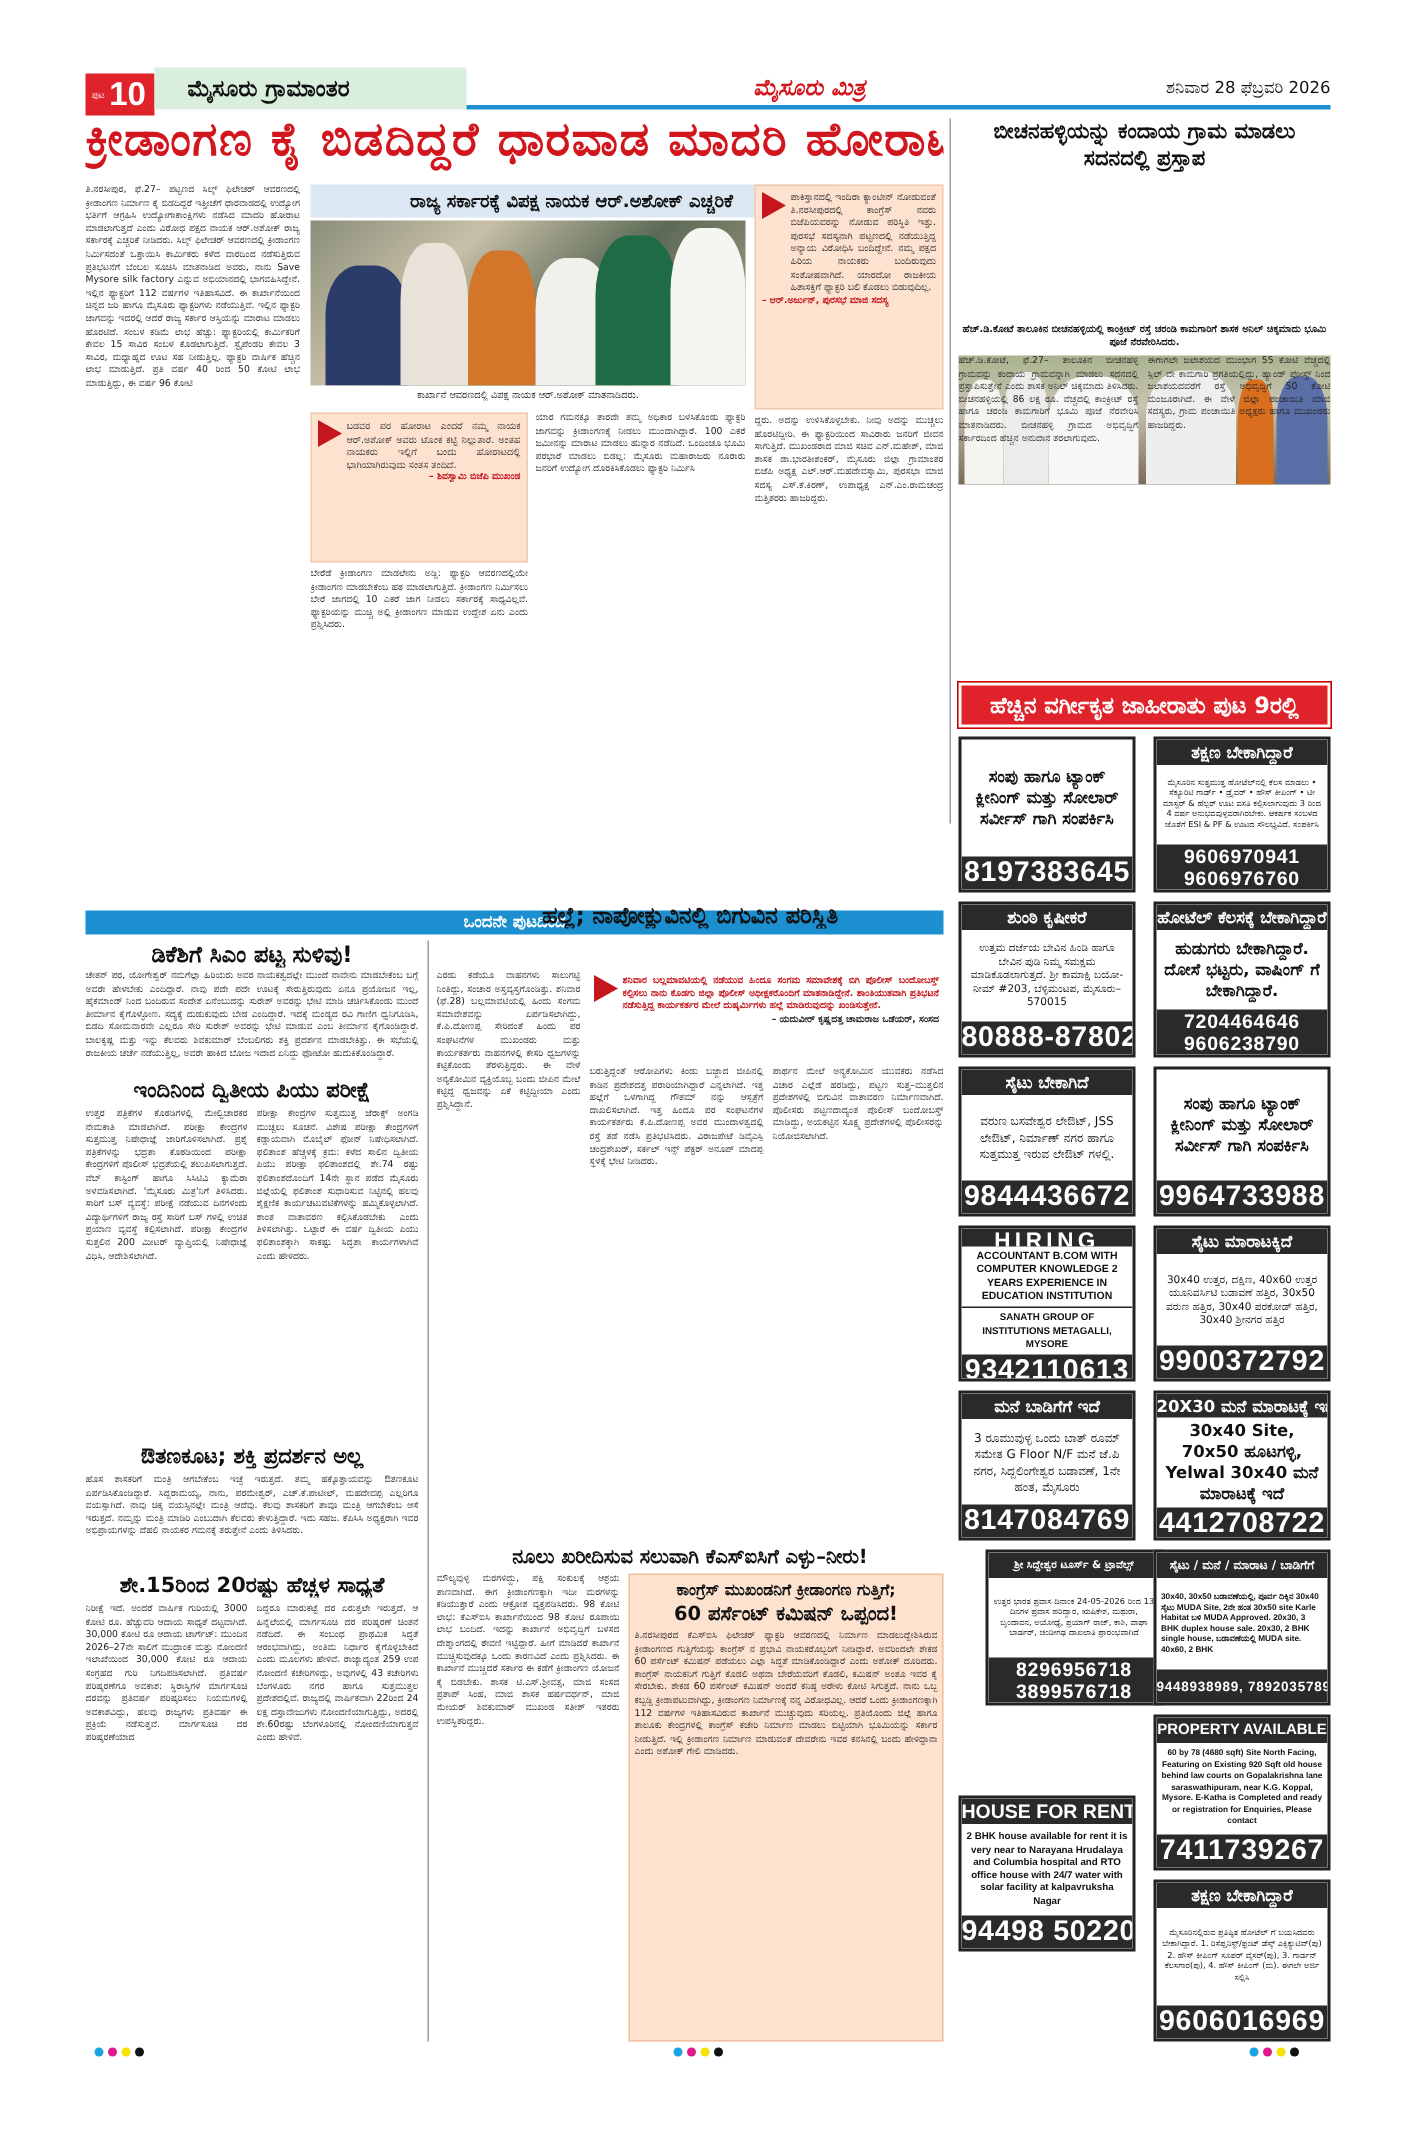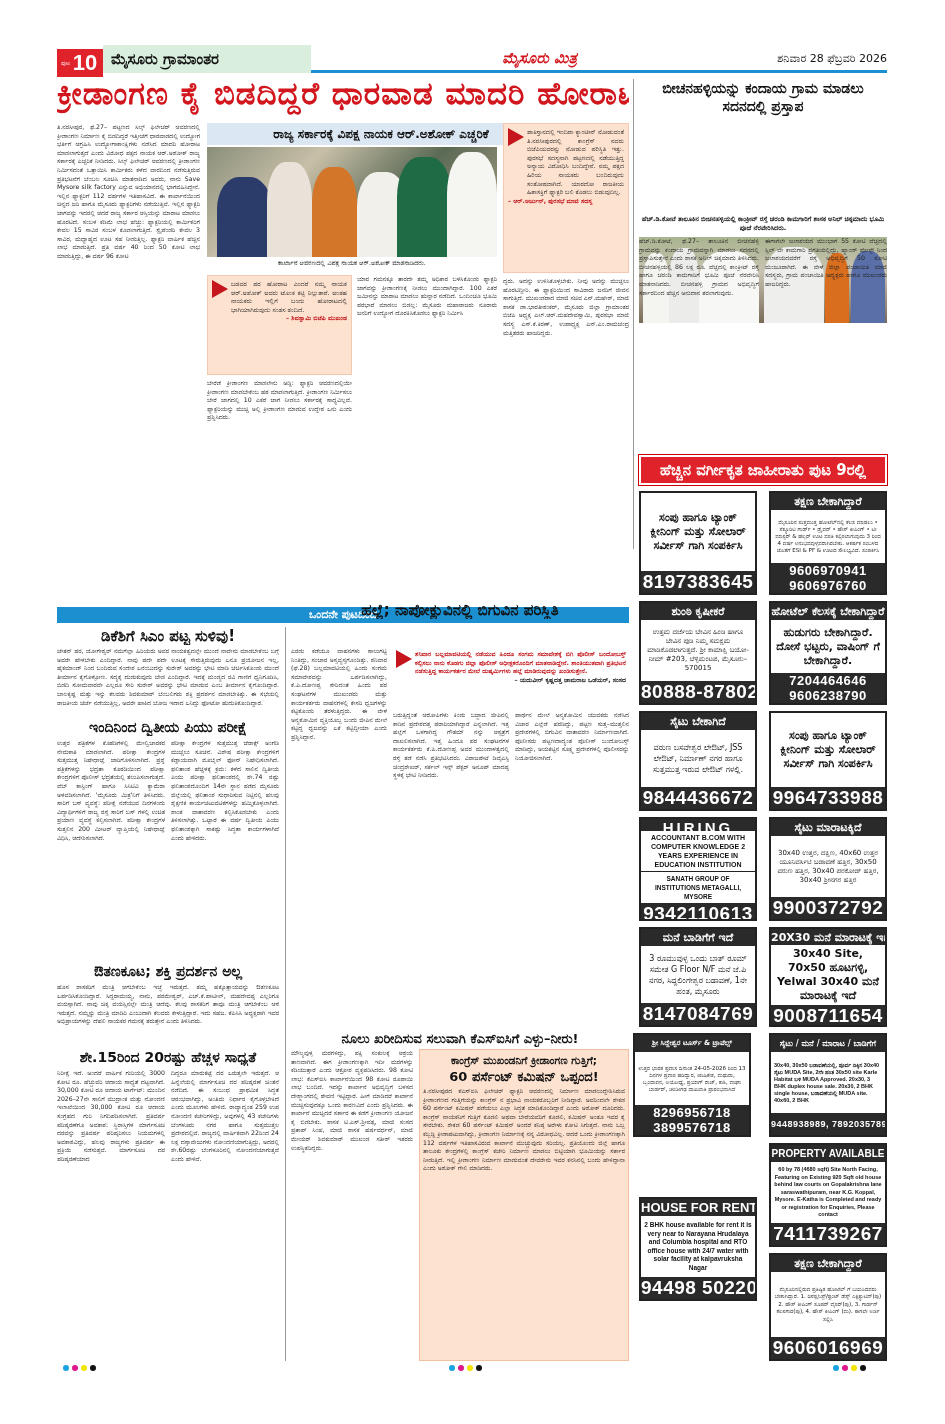--- a/index.html
+++ b/index.html
@@ -4,21 +4,21 @@
 <style>
   *{box-sizing:border-box;margin:0;padding:0}
   html,body{width:945px;height:1424px;background:#fff;overflow:hidden}
   body{position:relative;font-family:"DejaVu Sans",sans-serif;color:#111}
   .page{position:absolute;left:57px;top:45px;width:830px;height:1330px}
   .abs{position:absolute}
   .txt{font-size:6.2px;line-height:8.6px;color:#222;text-align:justify;overflow:hidden}
   .hdr-num{background:#e0232b;color:#fff;display:flex;align-items:center;gap:3px;padding:0 4px}
   .hdr-num .pt{font-size:6px}
   .hdr-num .n{font-size:22px;font-weight:bold;font-family:"Liberation Sans",sans-serif}
-  .hdr-sec{background:#d9eedd;font-size:15px;font-weight:bold;display:flex;align-items:center;padding-left:8px;color:#111}
+  .hdr-sec{background:#d9eedd;font-size:15px;font-weight:bold;display:flex;align-items:center;padding-left:22px;color:#111}
   .blue-line{height:3px;background:#1b8fcf}
   .masthead{color:#d2161d;font-weight:bold;font-size:15px;text-align:right;font-style:italic}
   .date{font-size:11px;text-align:right;color:#111}
   .mainhead{color:#d2161d;font-size:31px;font-weight:bold;font-family:"DejaVu Serif",serif;white-space:nowrap;letter-spacing:1px}
   .subhead{font-size:14px;font-weight:bold;text-align:center;line-height:18px}
   .photo{background:linear-gradient(135deg,#8a8f7a 0%,#c8bfa8 30%,#5b6a55 60%,#b8a890 100%);position:relative;overflow:hidden}
   .photo .fig{position:absolute;bottom:0;border-radius:40% 40% 0 0}
   .caption{font-size:6.5px;text-align:center;color:#111;line-height:9px}
   .quote{background:#fde2d0;border:1px solid #f3c9b0}
   .quote .txt{color:#222}
@@ -176,23 +176,23 @@
     <div class="ap">9900372792</div>
   </div>
   <div class="abs ad" style="left:582px;top:882px;width:118px;height:100px">
     <div class="ah">ಮನೆ ಬಾಡಿಗೆಗೆ ಇದೆ</div>
     <div class="ab" style="font-size:8px;line-height:11px">3 ರೂಮುವುಳ್ಳ ಒಂದು ಬಾತ್ ರೂಮ್ ಸಮೇತ G Floor N/F ಮನೆ ಜೆ.ಪಿ ನಗರ, ಸಿದ್ದಲಿಂಗೇಶ್ವರ ಬಡಾವಣೆ, 1ನೇ ಹಂತ, ಮೈಸೂರು</div>
     <div class="ap">8147084769</div>
   </div>
   <div class="abs ad" style="left:712px;top:882px;width:118px;height:100px">
     <div class="ah">20X30 ಮನೆ ಮಾರಾಟಕ್ಕೆ ಇದೆ</div>
     <div class="ab big">30x40 Site, 70x50 ಹೂಟಗಳ್ಳಿ, Yelwal 30x40 ಮನೆ ಮಾರಾಟಕ್ಕೆ ಇದೆ</div>
-    <div class="ap">9008711654</div>
-  </div>
-  <div class="abs ad" style="left:576px;top:988px;width:118px;height:104px">
+    <div class="ap">4412708722</div>
+  </div>
+  <div class="abs ad" style="left:600px;top:988px;width:118px;height:104px">
     <div class="ah" style="font-size:7px">ಶ್ರೀ ಸಿದ್ದೇಶ್ವರ ಟೂರ್ಸ್ &amp; ಟ್ರಾವೆಲ್ಸ್</div>
     <div class="ab" style="font-size:5.5px;line-height:7px">ಉತ್ತರ ಭಾರತ ಪ್ರವಾಸ ದಿನಾಂಕ 24-05-2026 ರಿಂದ 13 ದಿನಗಳ ಪ್ರವಾಸ ಹರಿದ್ವಾರ, ಋಷಿಕೇಶ, ಮಥುರಾ, ಬೃಂದಾವನ, ಅಯೋಧ್ಯೆ, ಪ್ರಯಾಗ್ ರಾಜ್, ಕಾಶಿ, ವಾಘಾ ಬಾರ್ಡರ್, ಚಂಡೀಗಢ ದಾಖಲಾತಿ ಪ್ರಾರಂಭವಾಗಿದೆ</div>
     <div class="ap two">8296956718</div>
     <div class="ap two">3899576718</div>
   </div>
   <div class="abs ad" style="left:712px;top:988px;width:118px;height:104px">
     <div class="ah" style="font-size:8px">ಸೈಟು / ಮನೆ / ಮಾರಾಟ / ಬಾಡಿಗೆಗೆ</div>
     <div class="ab" style="font-size:5.5px;line-height:7px;font-family:'Liberation Sans',sans-serif;font-weight:bold;text-align:left">30x40, 30x50 ಬಡಾವಣೆಯಲ್ಲಿ, ಪೂರ್ವ ದಿಕ್ಕಿನ 30x40 ಸೈಟು MUDA Site, 2ನೇ ಹಂತ 30x50 site Karle Habitat ಬಳಿ MUDA Approved. 20x30, 3 BHK duplex house sale. 20x30, 2 BHK single house, ಬಡಾವಣೆಯಲ್ಲಿ MUDA site. 40x60, 2 BHK</div>
     <div class="ap" style="font-size:9px">9448938989, 7892035789</div>
   </div>

